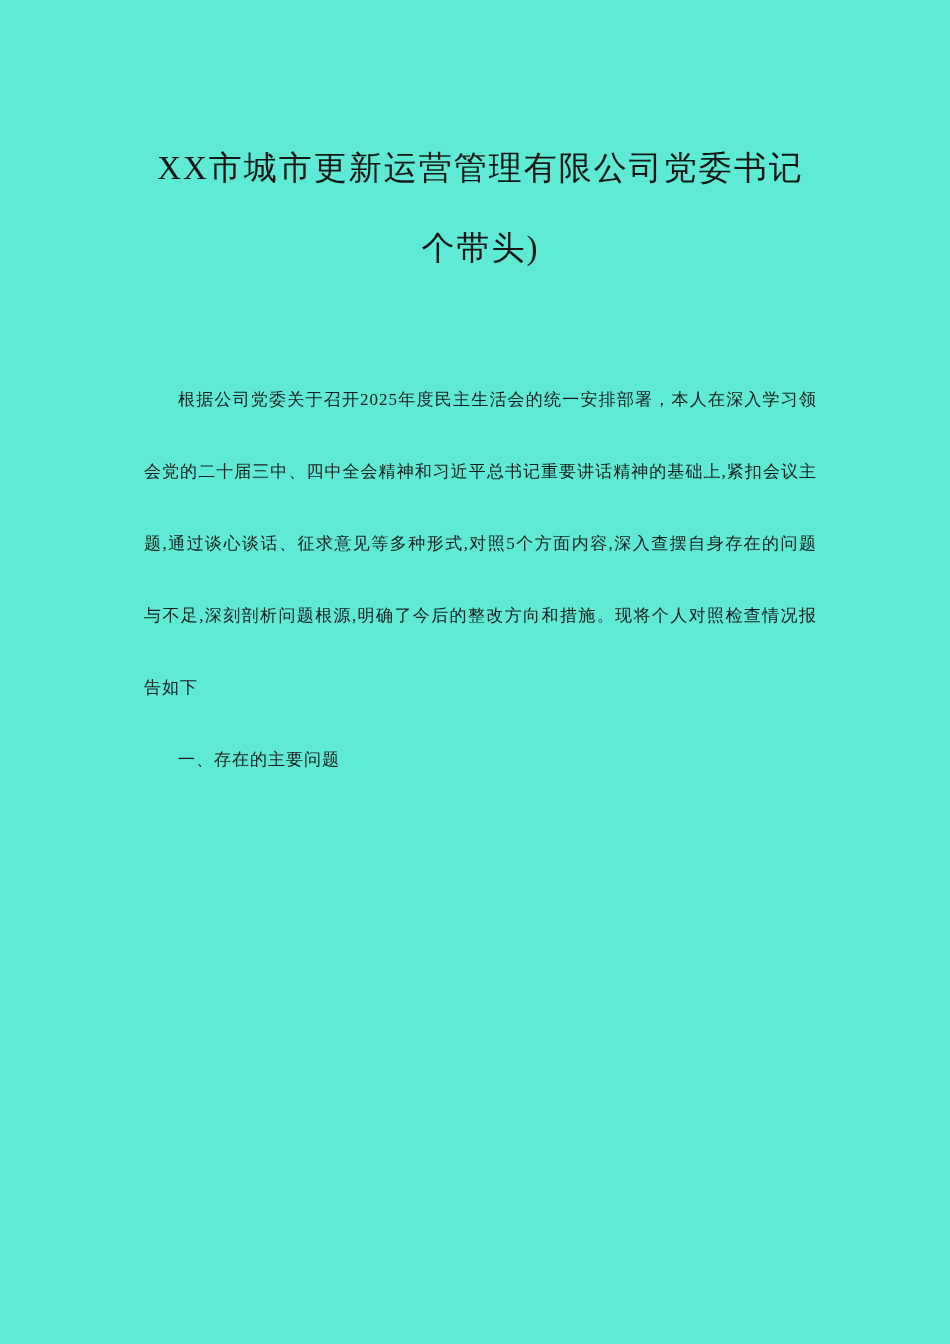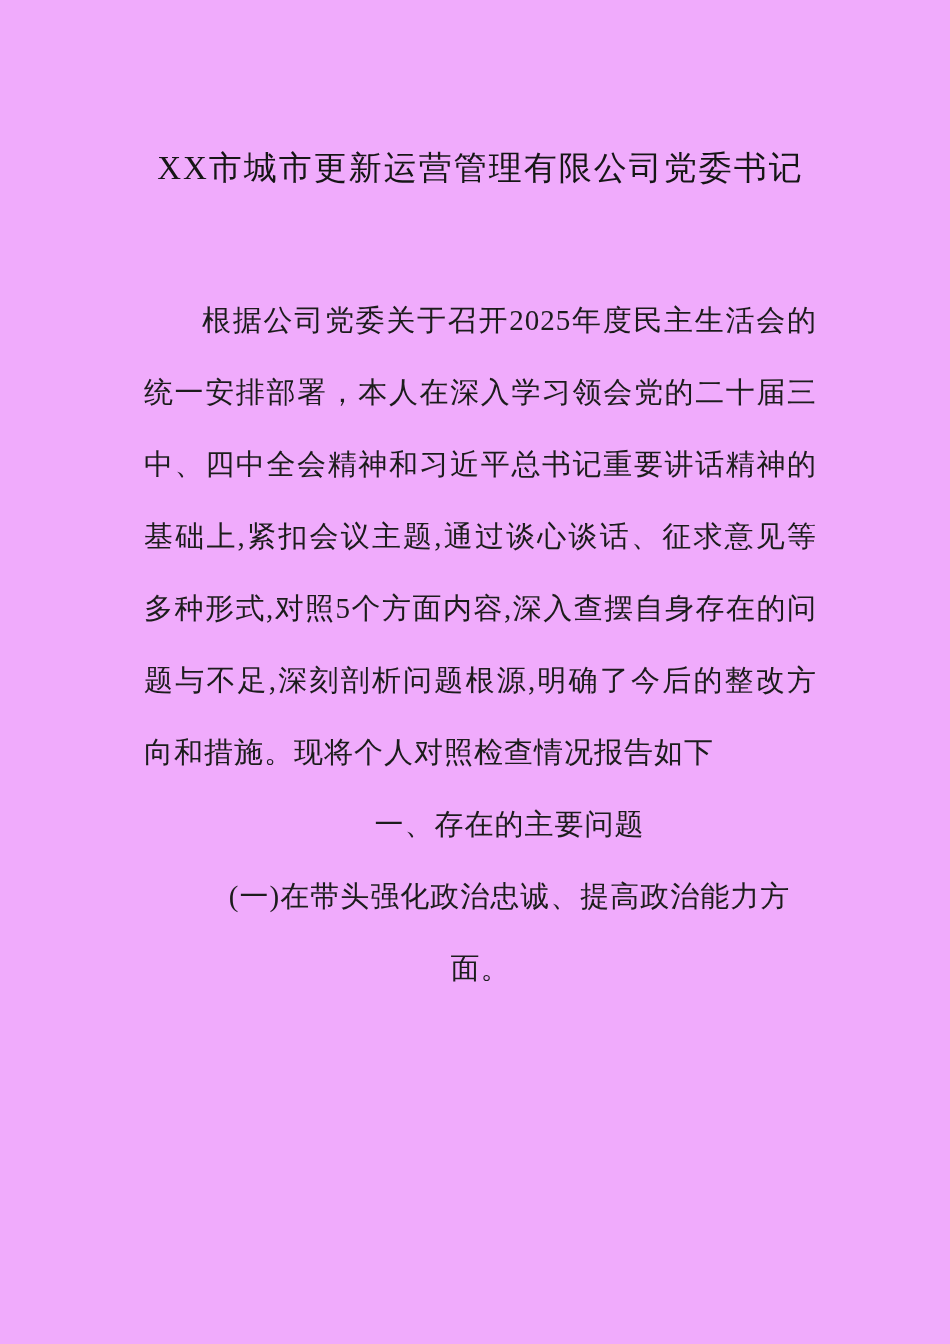--- a/index.html
+++ b/index.html
@@ -7,59 +7,59 @@
     width: 950px;
     height: 1344px;
     background: #ffffff;
     font-family: "Liberation Serif", "DejaVu Serif", serif;
     color: #1c1c1c;
     overflow: hidden;
   }
   .page {
     width: 950px;
     height: 1344px;
-    background: #f0abfc;
+    background: #5eead4;
     padding: 0 133px 0 144px;
     overflow: hidden;
   }
   .doc-title {
     margin-top: 128px;
     font-size: 33px;
     font-weight: 400;
     line-height: 80px;
     text-align: center;
     letter-spacing: 2px;
     color: #161616;
   }
   .doc-title .title-line { display: block; }
   .doc-body {
     margin-top: 76px;
   }
   .doc-body p {
-    font-size: 29px;
+    font-size: 17px;
     line-height: 72px;
     letter-spacing: 1px;
     text-align: justify;
     text-justify: inter-character;
     text-indent: 2em;
     color: #1c1c1c;
   }
   .doc-body p.heading,
   .doc-body p.subheading {
-    text-align: center;
+    text-align: left;
   }
 </style>
 </head>
 <body>
 
 <div class="page">
 
   <h1 class="doc-title">
     <span class="title-line">XX市城市更新运营管理有限公司党委书记</span>
+    <span class="title-line">个带头)</span>
   </h1>
 
   <div class="doc-body">
     <p class="body">根据公司党委关于召开2025年度民主生活会的统一安排部署，本人在深入学习领会党的二十届三中、四中全会精神和习近平总书记重要讲话精神的基础上,紧扣会议主题,通过谈心谈话、征求意见等多种形式,对照5个方面内容,深入查摆自身存在的问题与不足,深刻剖析问题根源,明确了今后的整改方向和措施。现将个人对照检查情况报告如下</p>
     <p class="heading">一、存在的主要问题</p>
-    <p class="subheading">(一)在带头强化政治忠诚、提高政治能力方面。</p>
   </div>
 
 </div>
 
 </body></html>

